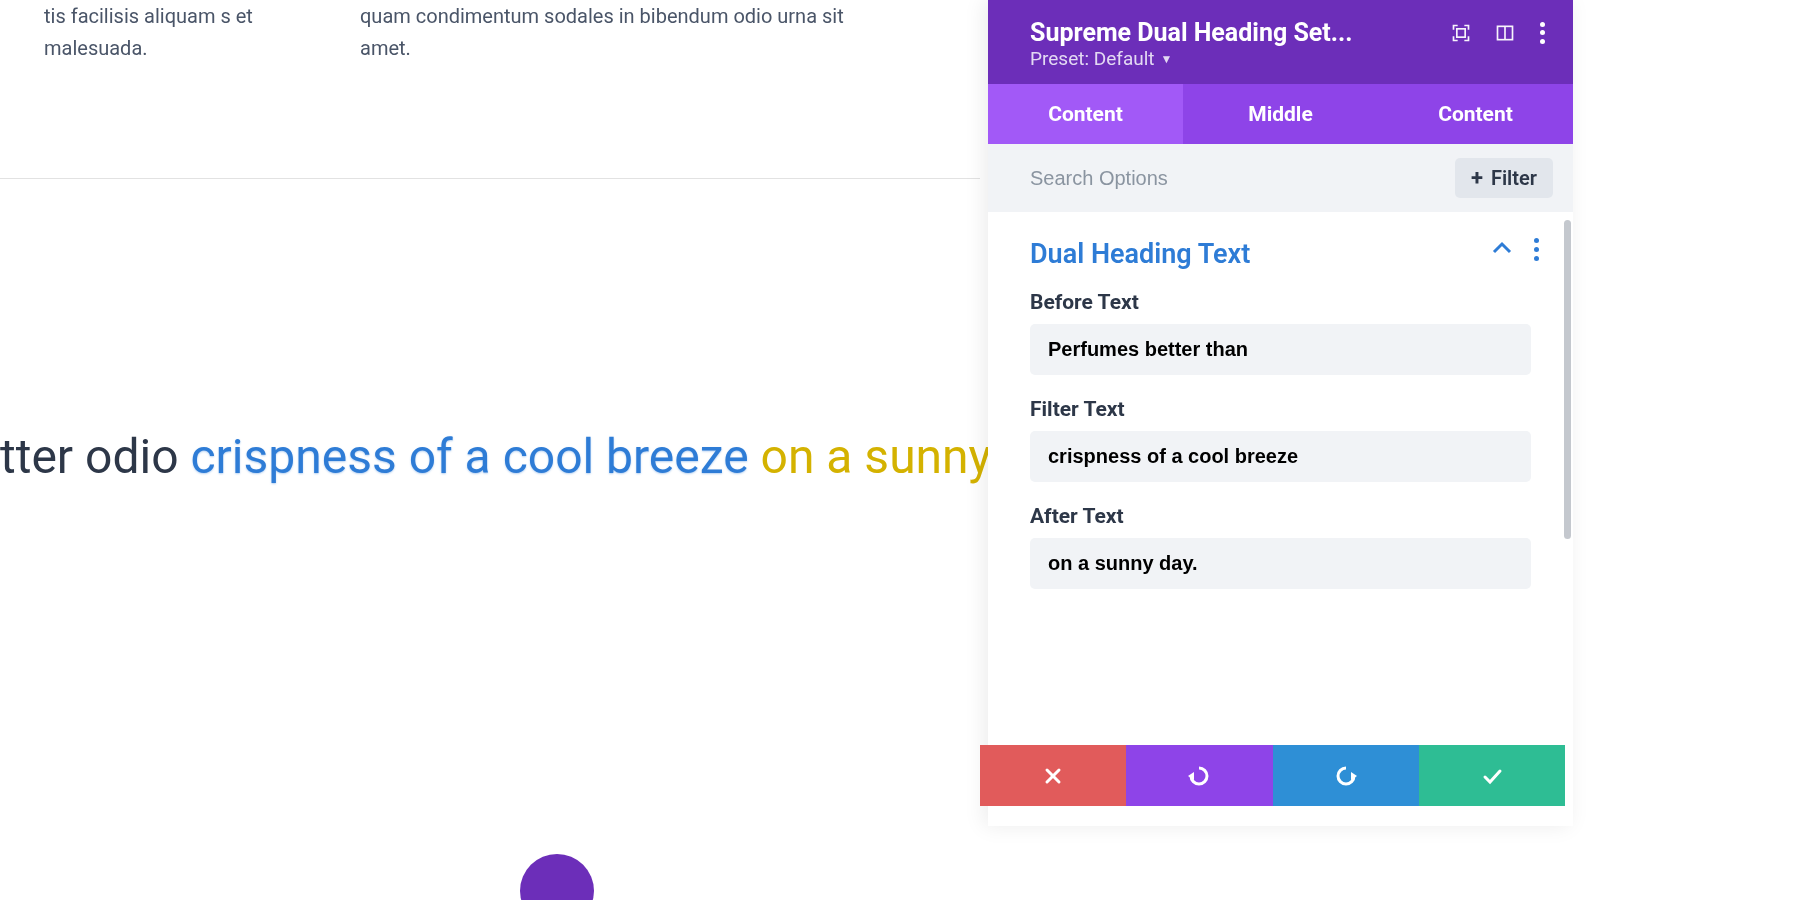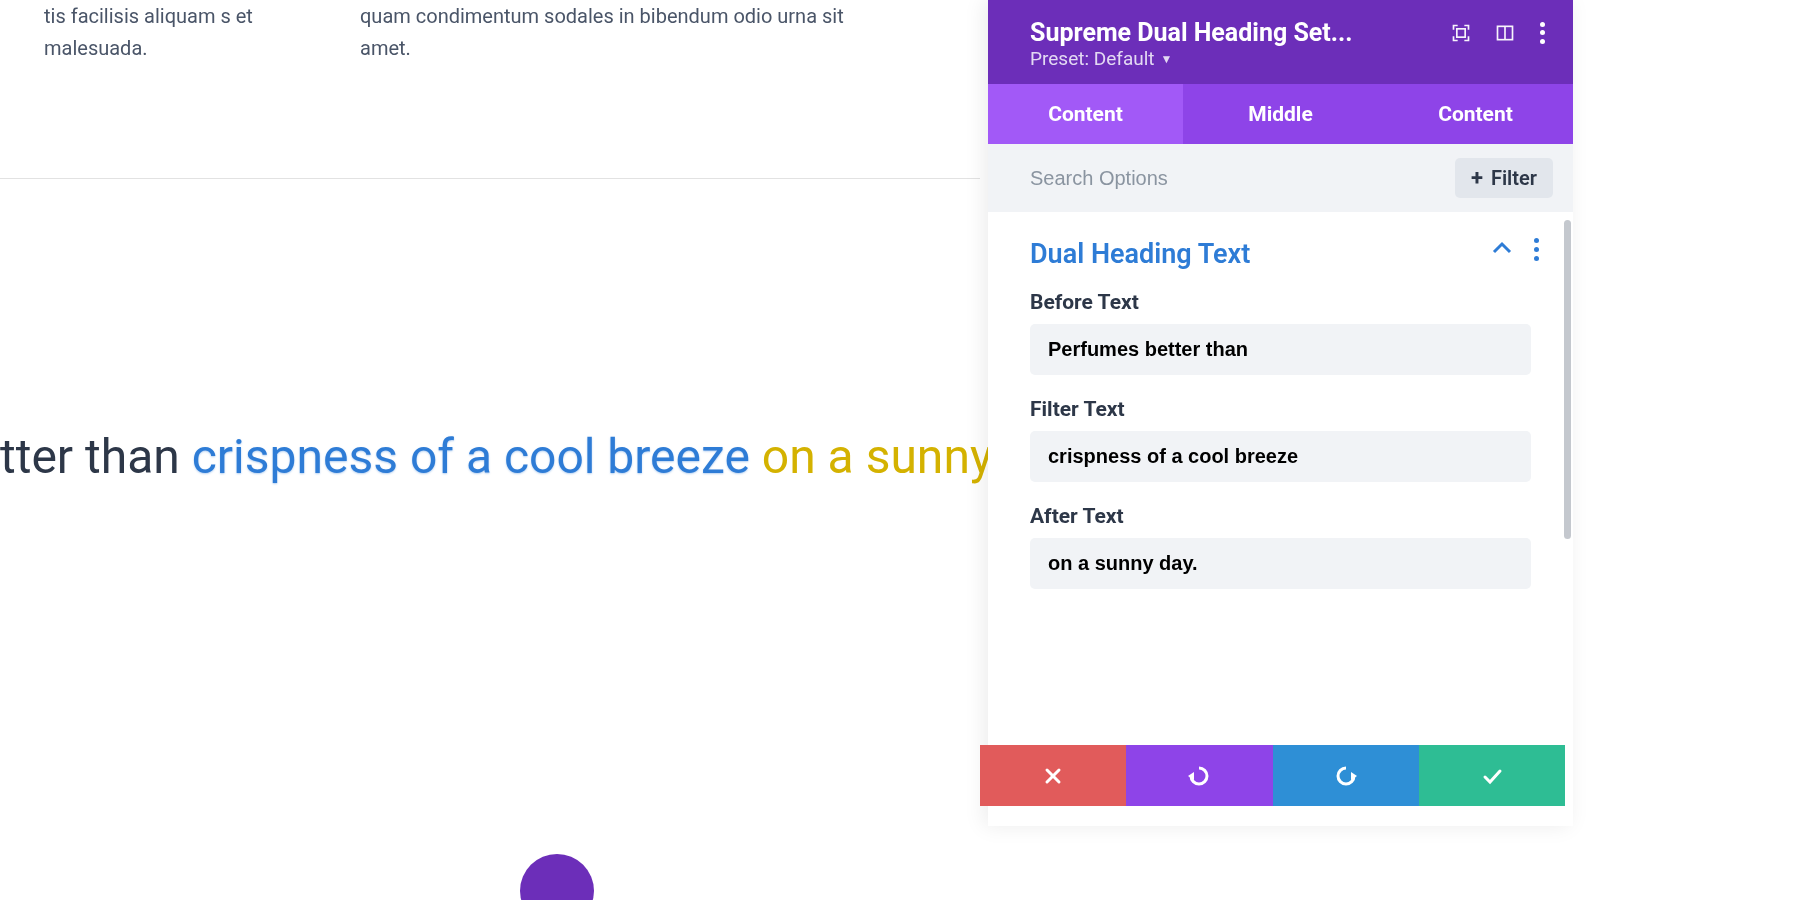--- a/index.html
+++ b/index.html
@@ -218,21 +218,21 @@
 </head>
 <body>
 
 <div class="main-area">
   <div class="lorem-block lorem-left">tis facilisis aliquam s et malesuada.</div>
   <div class="lorem-block lorem-right">quam condimentum sodales in bibendum odio urna sit amet.</div>
 
   <div class="divider"></div>
 
   <div class="heading-preview">
-    <span class="heading-before">tter than </span><span class="heading-middle">crispness of a cool breeze</span><span class="heading-after"> on a sunny day.</span>
+    <span class="heading-before">tter odio </span><span class="heading-middle">crispness of a cool breeze</span><span class="heading-after"> on a sunny day.</span>
   </div>
 
   <div class="fab"></div>
 </div>
 
 <div class="panel">
 
   <div class="panel-header">
     <div class="panel-title-row">
       <div class="panel-title">Supreme Dual Heading Set...</div>

